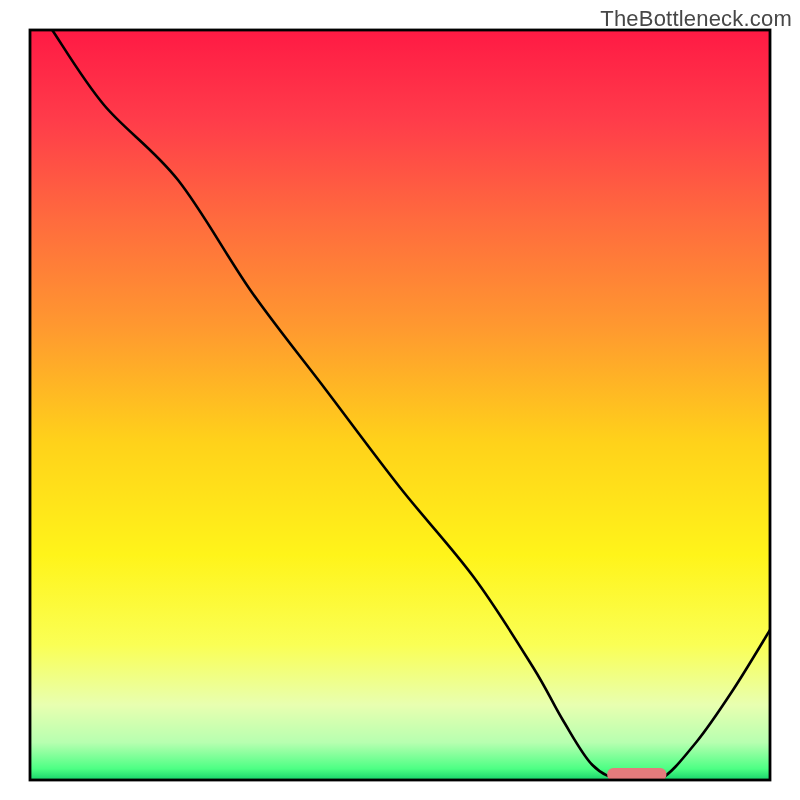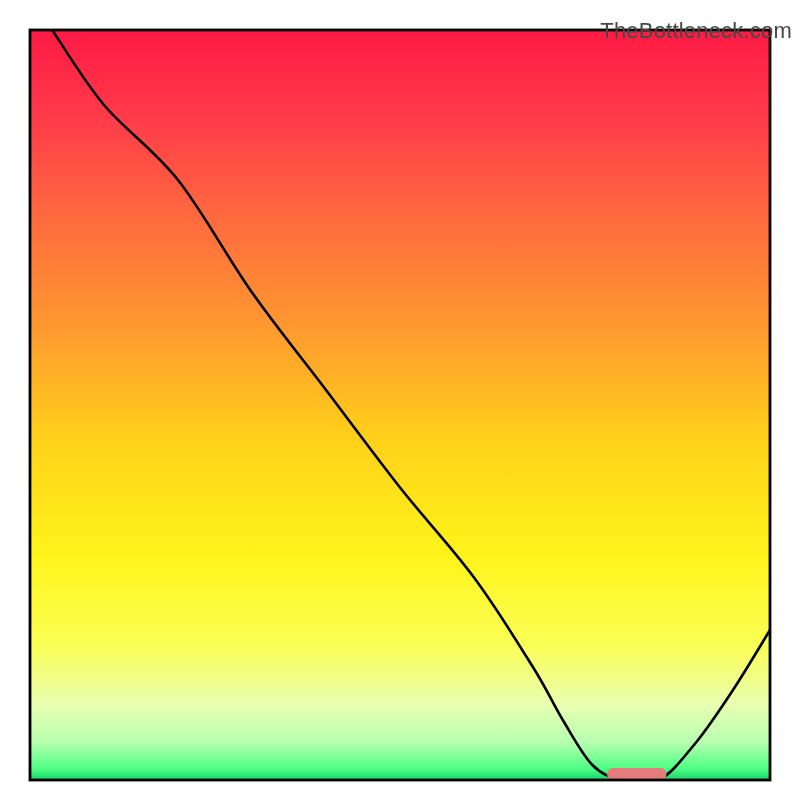--- a/index.html
+++ b/index.html
@@ -6,21 +6,21 @@
     margin: 0;
     padding: 0;
     width: 800px;
     height: 800px;
     background: #ffffff;
     overflow: hidden;
     font-family: Arial, Helvetica, sans-serif;
   }
   .watermark {
     position: absolute;
-    top: 18px;
+    top: 6px;
     right: 8px;
     font-size: 22px;
     font-weight: 500;
     color: #474747;
     letter-spacing: 0.2px;
     z-index: 10;
     pointer-events: none;
   }
   .plot {
     position: absolute;

